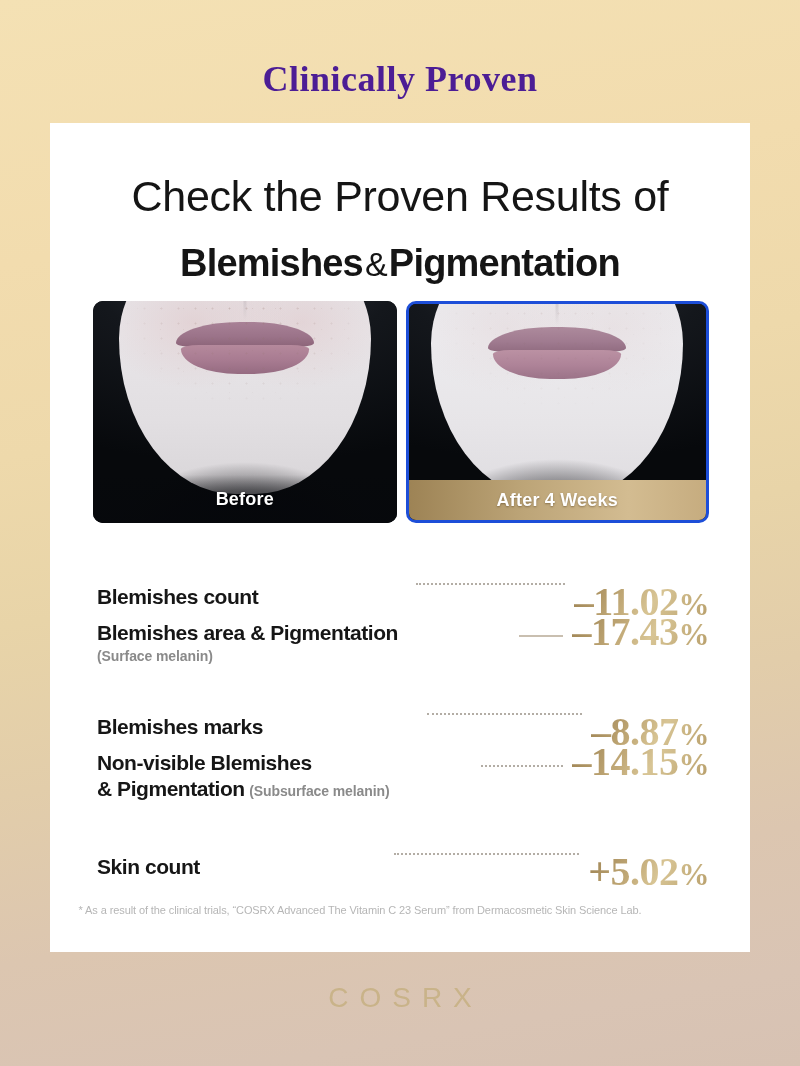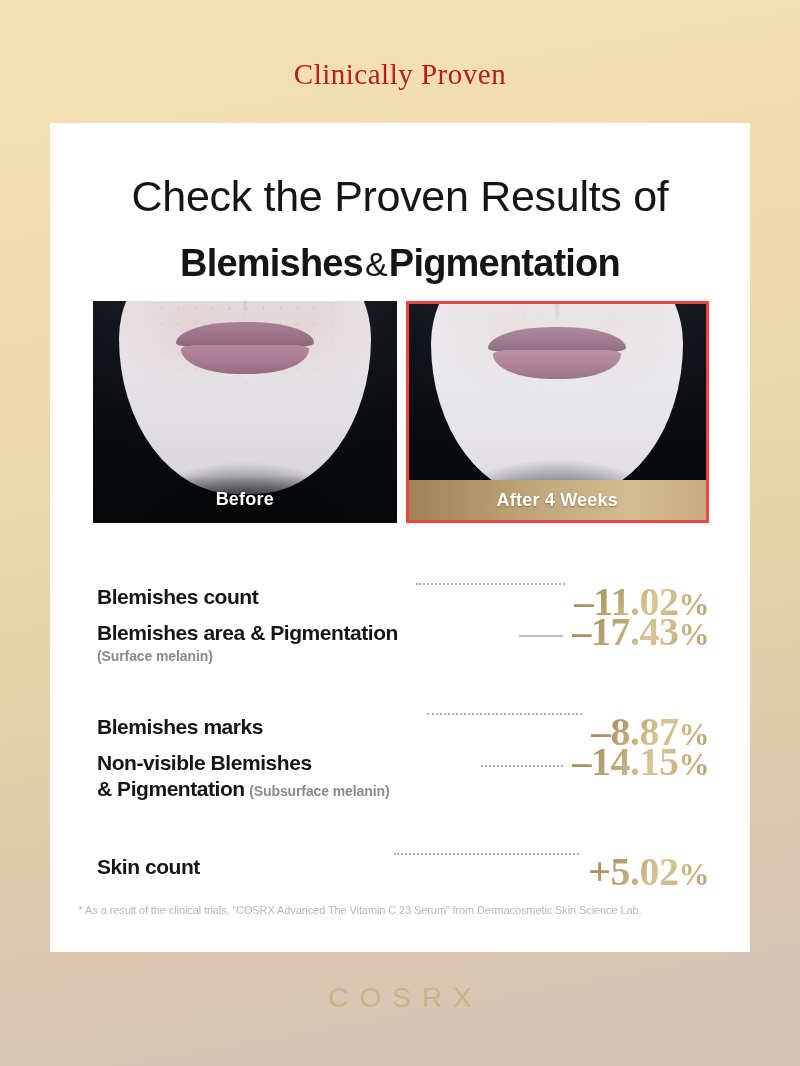--- a/index.html
+++ b/index.html
@@ -28,24 +28,24 @@
   }
 
   
   .banner-title {
     position: absolute;
     top: 58px;
     left: 0;
     width: 800px;
     text-align: center;
     font-family: "Liberation Serif", serif;
-    font-size: 29px;
-    font-weight: 400;
+    font-size: 36px;
+    font-weight: 700;
     letter-spacing: 0.5px;
-    color: #b91c1c;
+    color: #4c1d95;
   }
 
   
   .card {
     position: absolute;
     left: 50px;
     top: 123px;
     width: 700px;
     height: 829px;
     background: #ffffff;
@@ -85,23 +85,24 @@
     height: 222px;
     display: flex;
     gap: 9px;
   }
   .photo {
     position: relative;
     width: 304px;
     height: 222px;
     overflow: hidden;
     background: #05070b;
+    border-radius: 10px;
   }
   .photo.after {
-    border: 3px solid #ef4444;
+    border: 3px solid #1d4ed8;
     text-align: right;
   }
 
   
   .face-bg {
     position: absolute;
     inset: 0;
     background:
       radial-gradient(ellipse 120% 85% at 50% -12%, #2b2f38 0%, #14171c 42%, #07090c 100%);
   }

